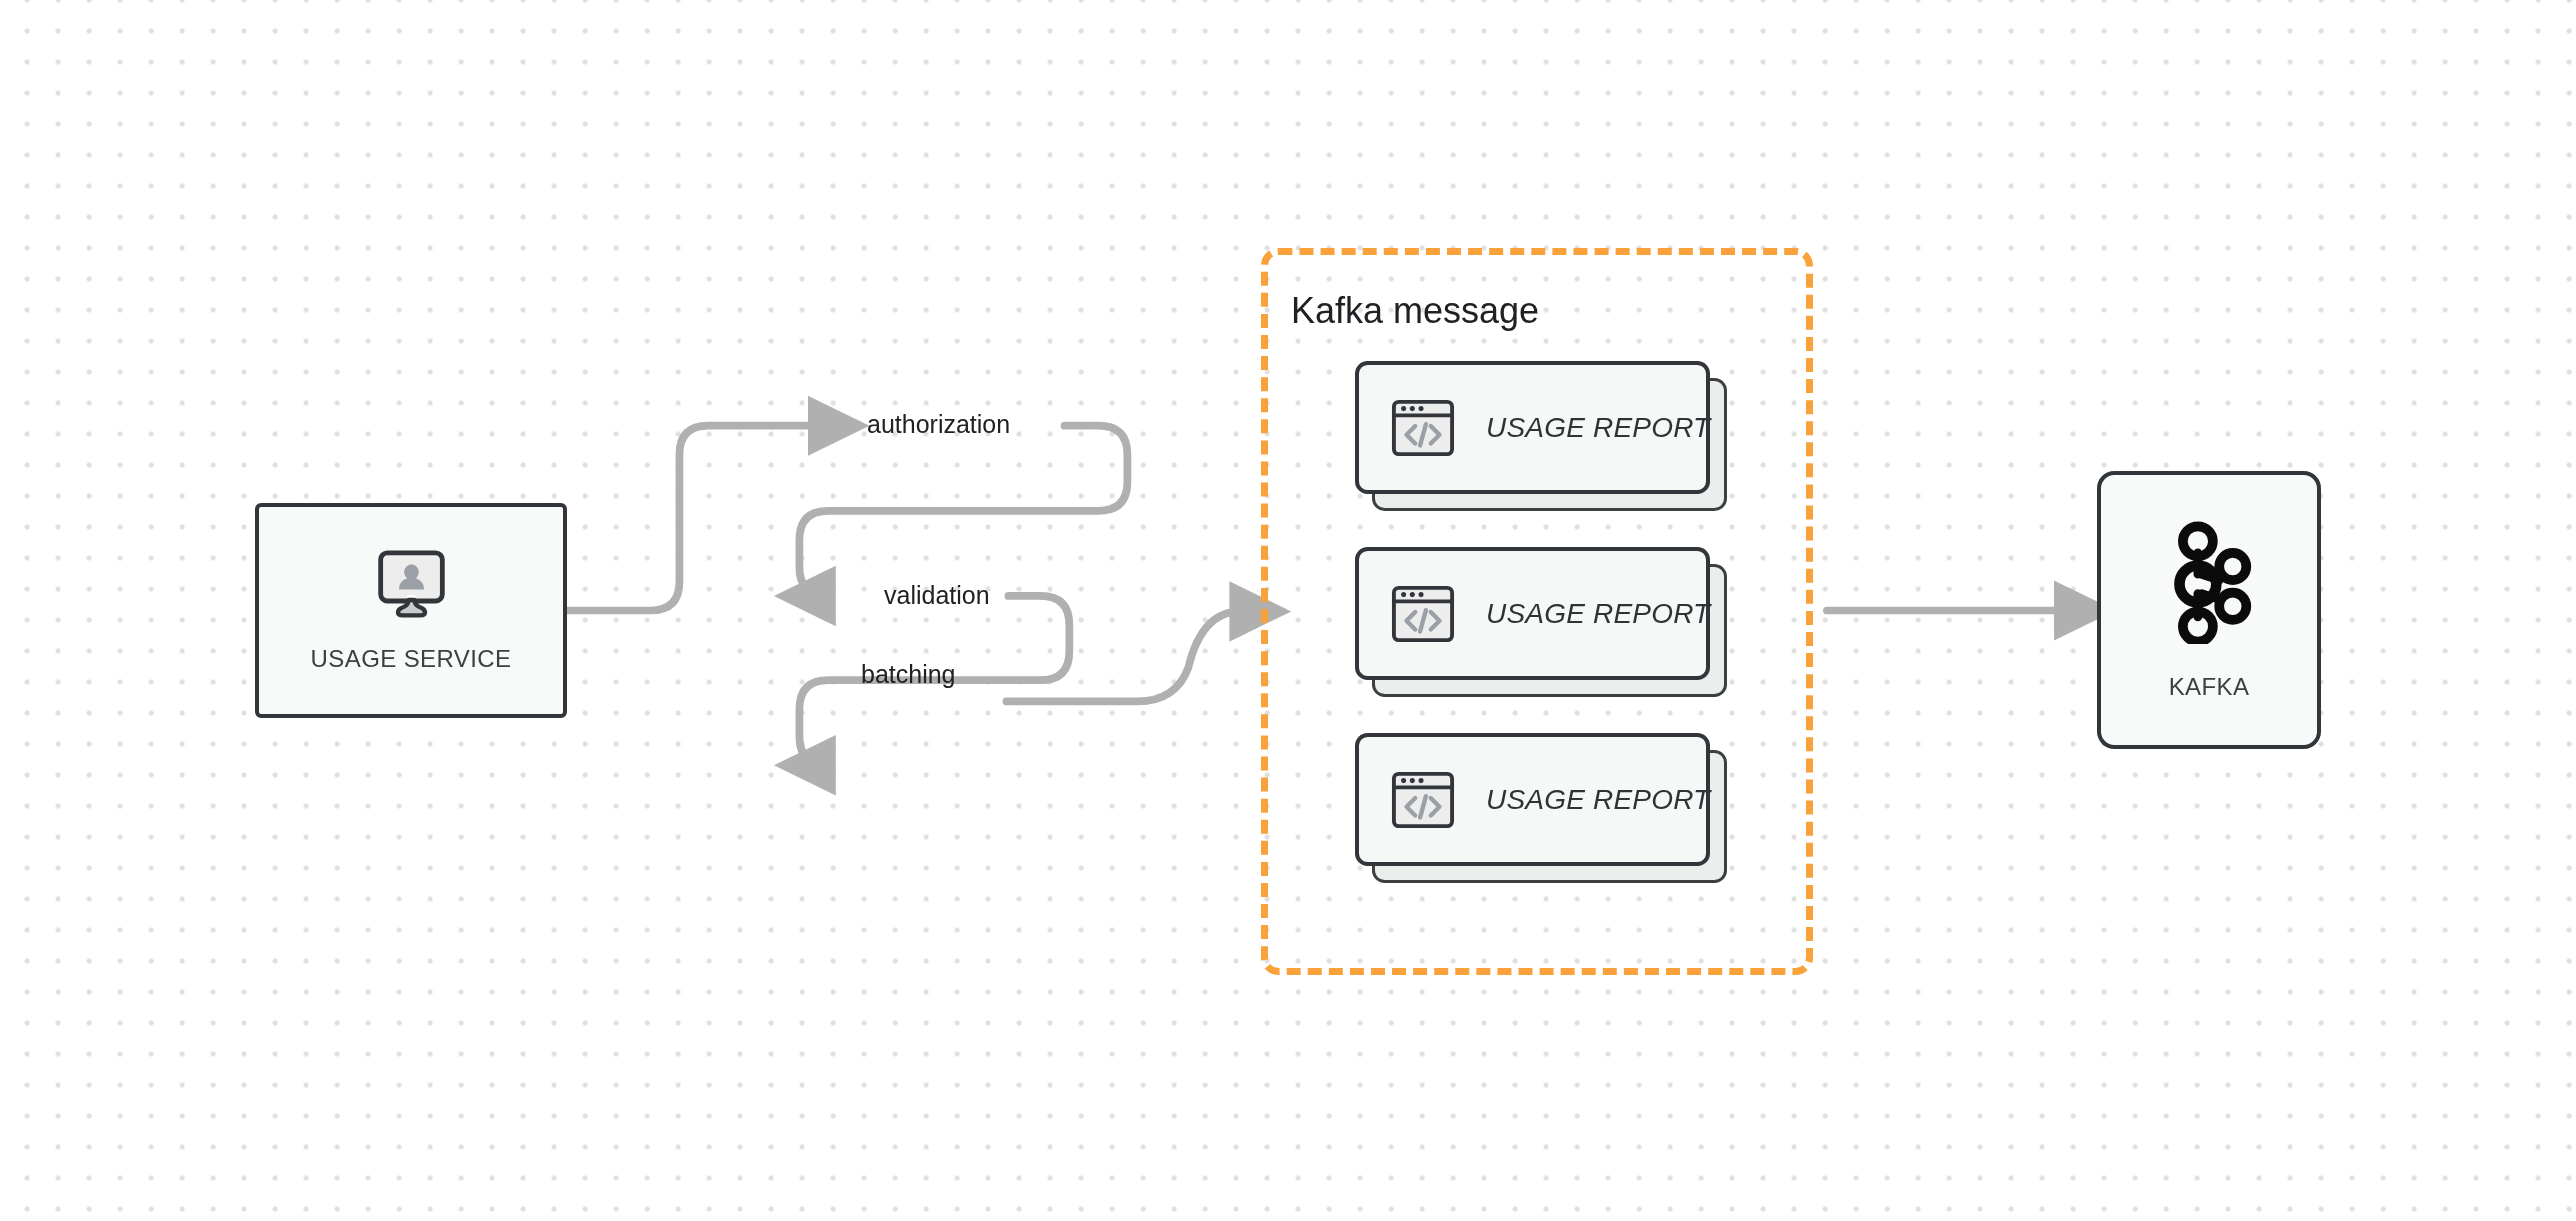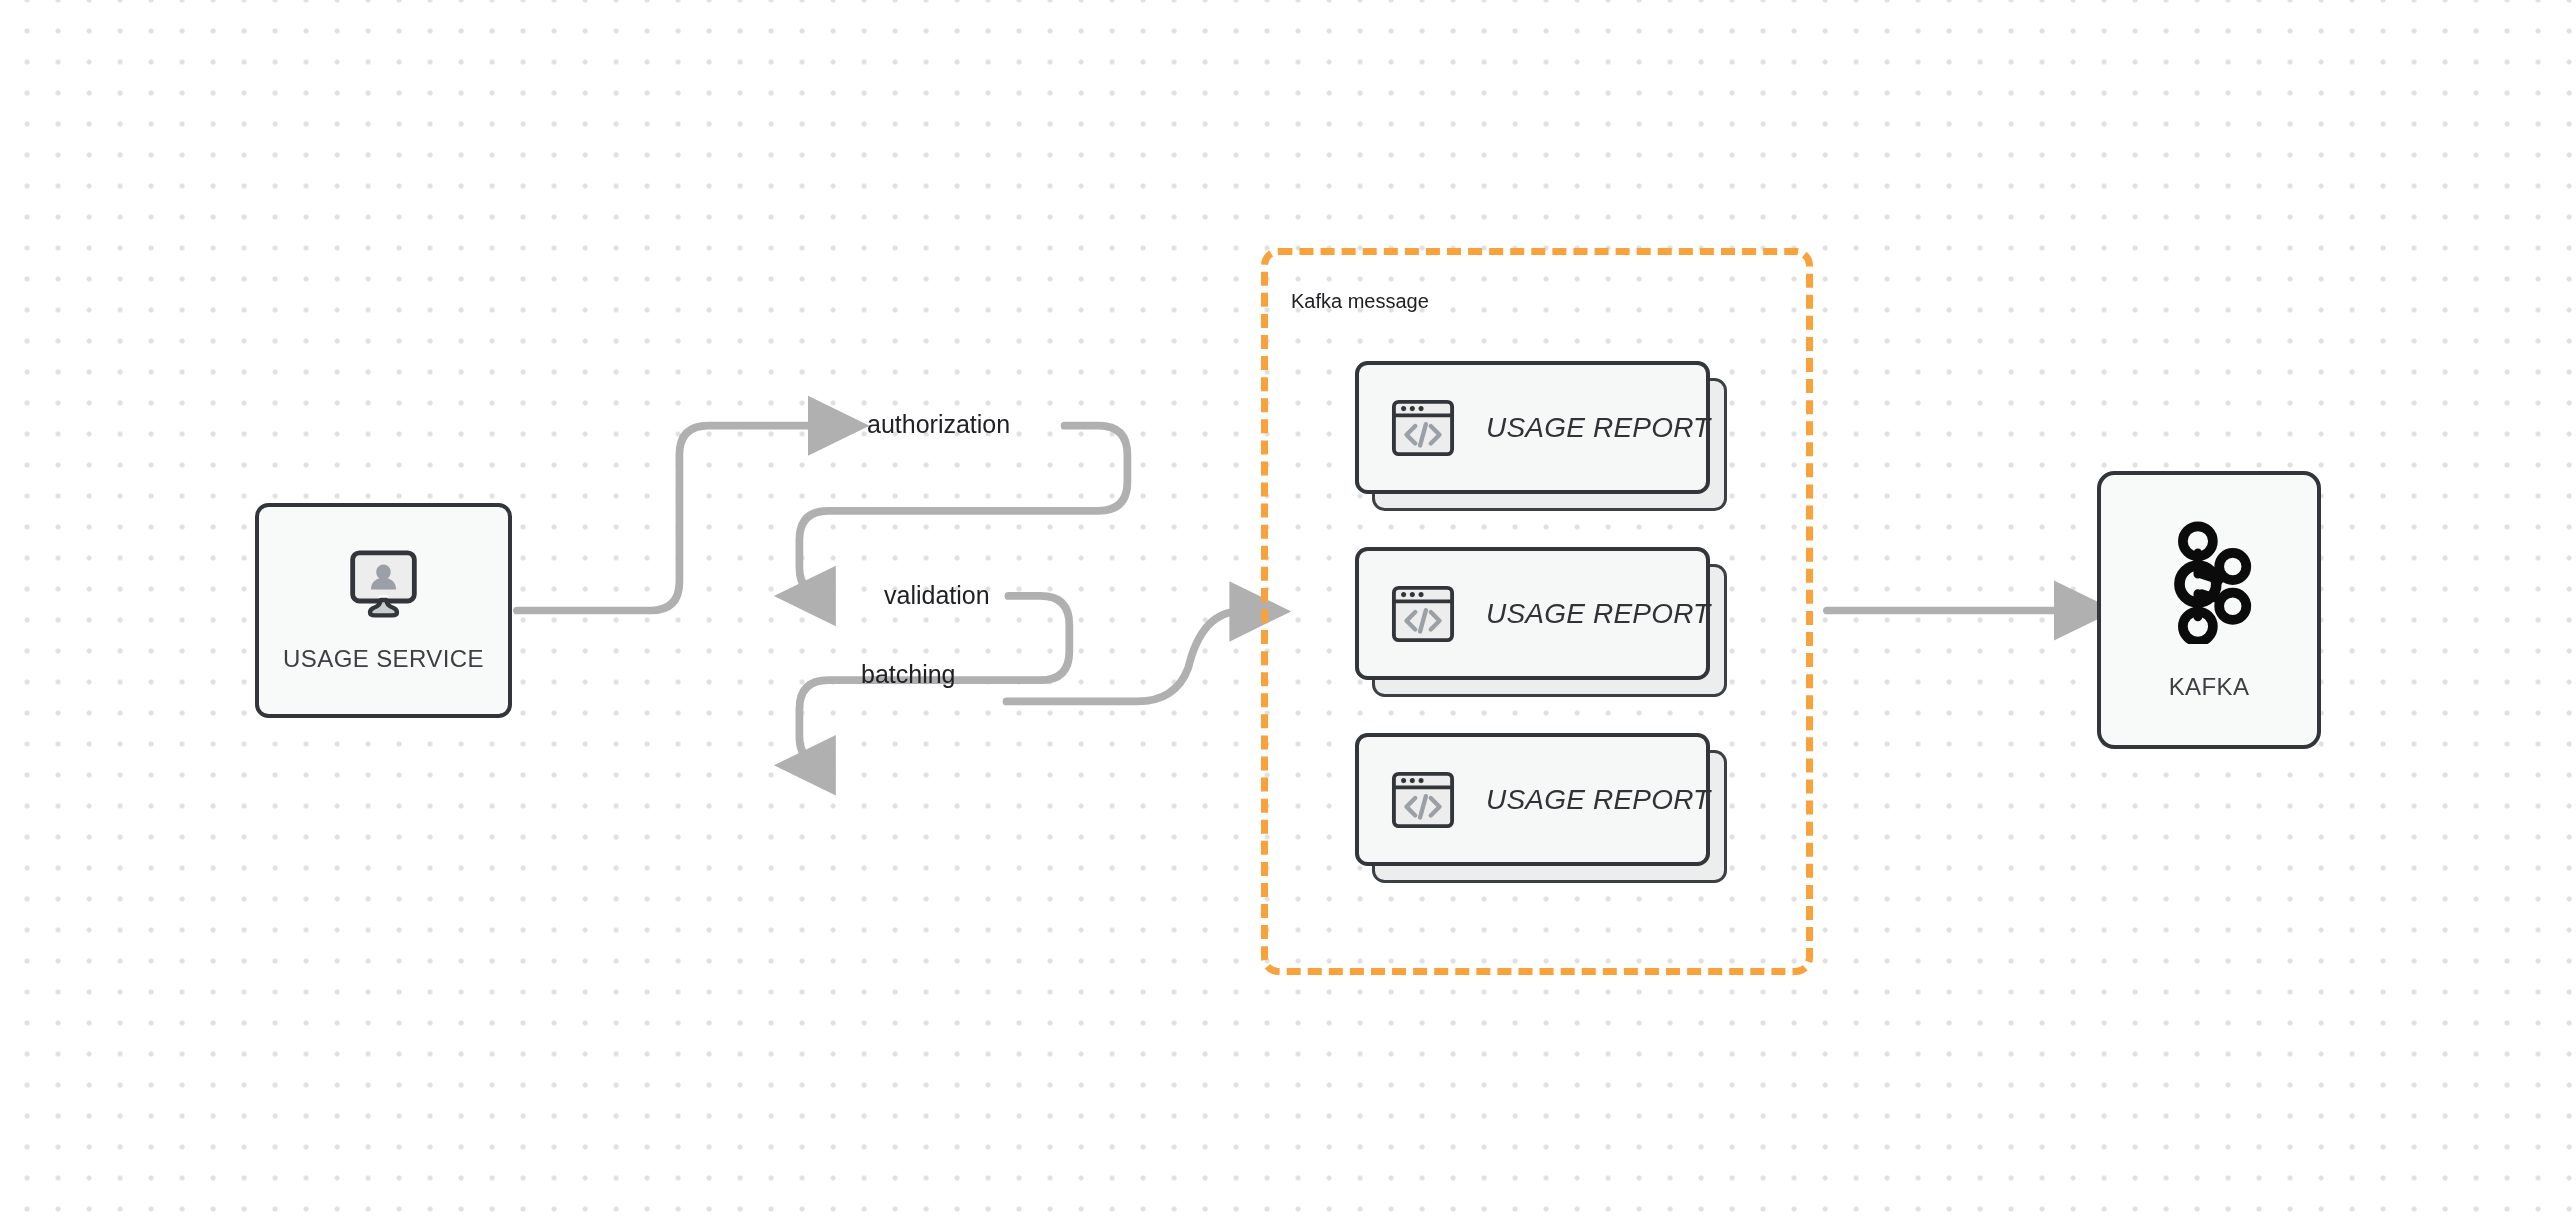--- a/index.html
+++ b/index.html
@@ -29,21 +29,21 @@
     background: #f8f9f9;
     border: 4.8px solid #32363b;
     border-radius: 13.5px;
     display: flex;
     flex-direction: column;
     align-items: center;
     justify-content: center;
   }
   #usage-service-node {
     left: 255px; top: 503px;
-    width: 257px; height: 215px;
+    width: 312px; height: 215px; border-radius: 6px;
   }
   .node-label {
     font-size: 24px;
     color: #3c4043;
     letter-spacing: 0.4px;
     text-align: center;
     font-family: "Liberation Sans", sans-serif;
   }
   #usage-service-node .node-label { margin-top: 13.5px; }
   #kafka-node {
@@ -58,21 +58,21 @@
     position: absolute;
     left: 1261px; top: 248px;
     width: 552px; height: 727px;
     border: 7.7px dashed #f9a13a;
     border-radius: 17.4px;
     background: transparent;
   }
   #kafka-message-title {
     position: absolute;
     left: 1291px; top: 290px;
-    font-size: 20px;
+    font-size: 36px;
     color: #202124;
     white-space: nowrap;
   }
 
   
   .report-card-wrap {
     position: absolute;
     left: 1355px;
     width: 373px; height: 150px;
   }

